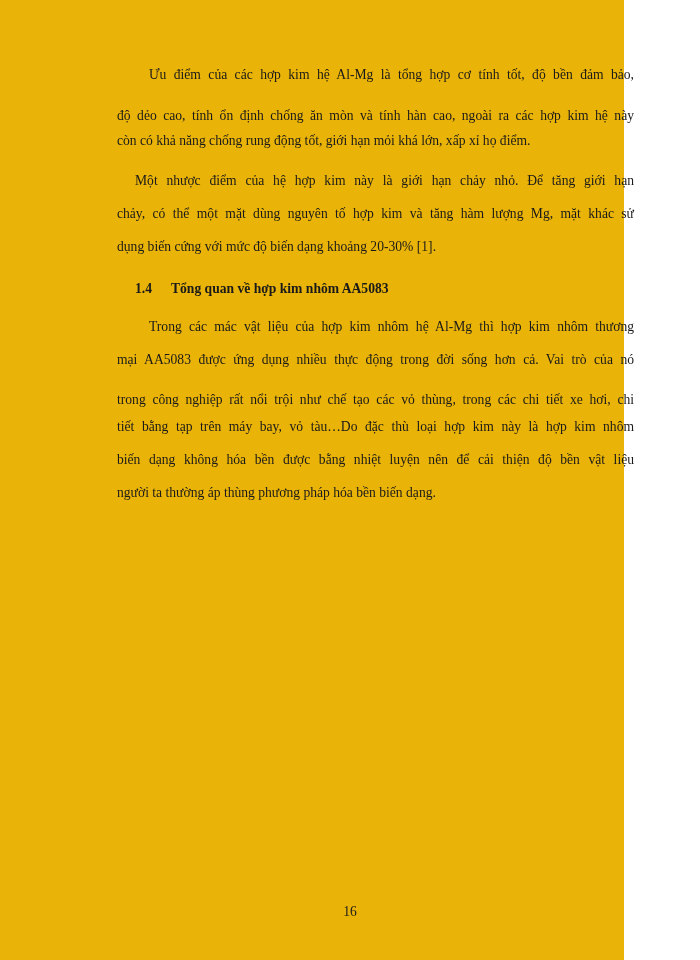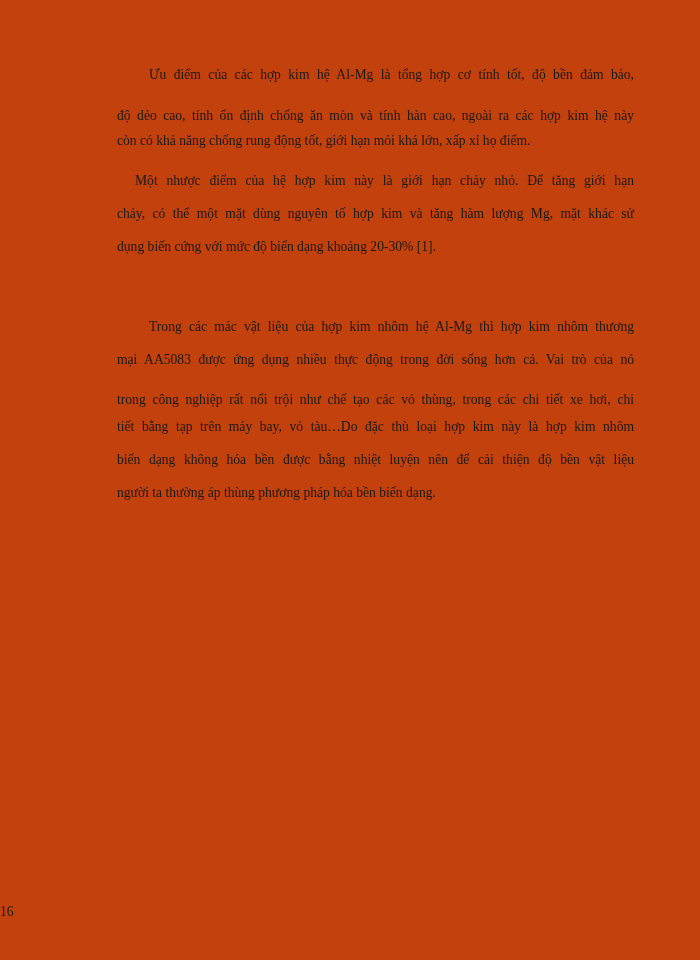--- a/index.html
+++ b/index.html
@@ -1,45 +1,48 @@
 <!DOCTYPE html>
 <html><head>
   <meta charset="utf-8">
   <style>
     html, body { margin: 0; padding: 0; background: #ffffff; }
     body { width: 700px; height: 960px; position: relative; overflow: hidden;
       font-family: "Liberation Serif", "DejaVu Serif", serif; color: #1a1a1a; }
-    .page { position: absolute; left: 0; top: 0; width: 700px; height: 960px; background: #c2410c; }
+    .page { position: absolute; left: 0; top: 0; width: 624px; height: 960px; background: #eab308; }
     .line { position: absolute; left: 117px; width: 517px; font-size: 13.6px; line-height: 16px;
       white-space: nowrap; text-align: justify; text-align-last: justify; }
     .line.last { text-align-last: left; }
     .line.indent { left: 149px; width: 485px; }
     .line.indent2 { left: 135px; width: 499px; }
     .heading { position: absolute; left: 135px; top: 281px; font-size: 13.6px; font-weight: bold;
       white-space: nowrap; }
     .heading .num { display: inline-block; width: 36px; }
-    .pagenum { position: absolute; left: 0; width: 700px; top: 904px; font-size: 13.6px; }
+    .pagenum { position: absolute; left: 0; width: 700px; top: 904px; text-align: center; font-size: 13.6px; }
   </style>
 </head>
 <body>
 
 <div class="page">
 
   <div>
     <div class="line indent" style="top:67px">Ưu điểm của các hợp kim hệ Al-Mg là tổng hợp cơ tính tốt, độ bền đảm bảo,</div>
     <div class="line" style="top:108px">độ dẻo cao, tính ổn định chống ăn mòn và tính hàn cao, ngoài ra các hợp kim hệ này</div>
     <div class="line last" style="top:133px">còn có khả năng chống rung động tốt, giới hạn mỏi khá lớn, xấp xỉ họ điểm.</div>
   </div>
 
   <div>
     <div class="line indent2" style="top:173px">Một nhược điểm của hệ hợp kim này là giới hạn chảy nhỏ. Để tăng giới hạn</div>
     <div class="line" style="top:206px">chảy, có thể một mặt dùng nguyên tố hợp kim và tăng hàm lượng Mg, mặt khác sử</div>
     <div class="line last" style="top:239px">dụng biến cứng với mức độ biến dạng khoảng 20-30% [1].</div>
   </div>
 
+  <div class="heading">
+    <span class="num">1.4</span><span>Tổng quan về hợp kim nhôm AA5083</span>
+  </div>
 
   <div>
     <div class="line indent" style="top:319px">Trong các mác vật liệu của hợp kim nhôm hệ Al-Mg thì hợp kim nhôm thương</div>
     <div class="line" style="top:352px">mại AA5083 được ứng dụng nhiều thực động trong đời sống hơn cả. Vai trò của nó</div>
     <div class="line" style="top:392px">trong công nghiệp rất nổi trội như chế tạo các vỏ thùng, trong các chi tiết xe hơi, chi</div>
     <div class="line" style="top:419px">tiết bằng tạp trên máy bay, vỏ tàu…Do đặc thù loại hợp kim này là hợp kim nhôm</div>
     <div class="line" style="top:452px">biến dạng không hóa bền được bằng nhiệt luyện nên để cải thiện độ bền vật liệu</div>
     <div class="line last" style="top:485px">người ta thường áp thùng phương pháp hóa bền biến dạng.</div>
   </div>
 

